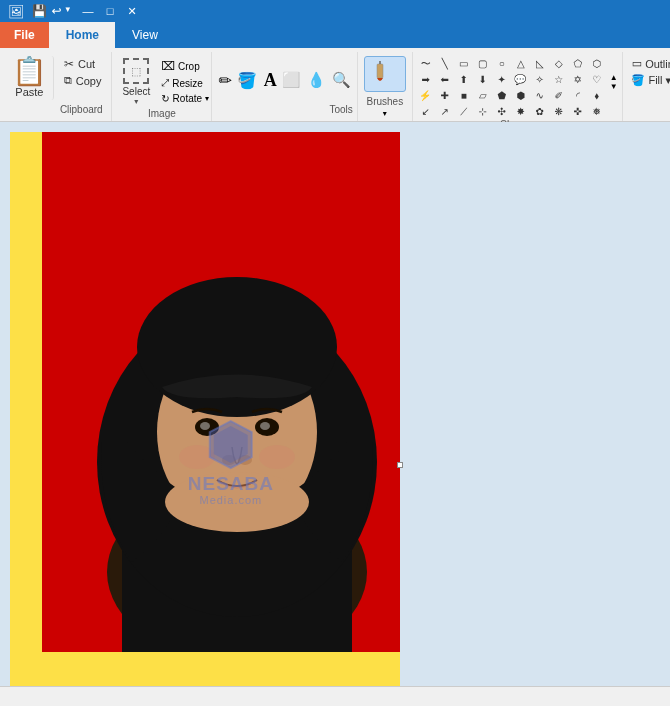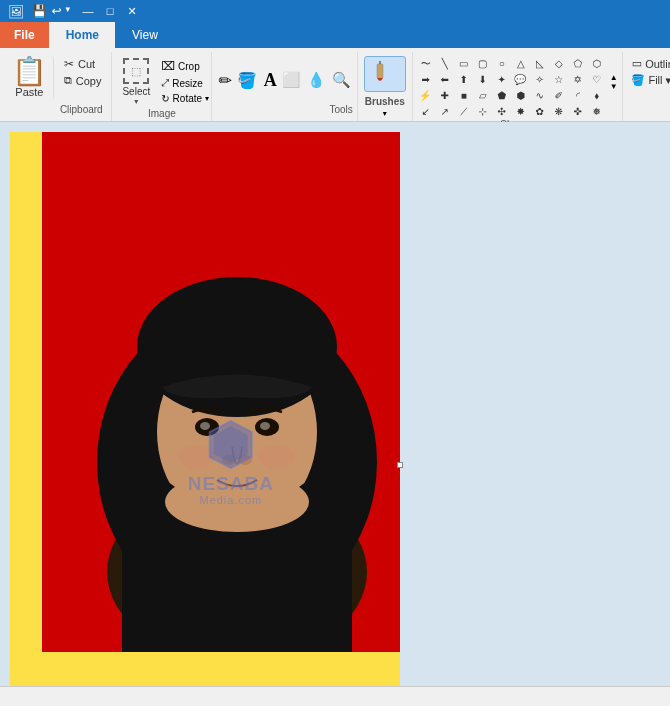--- a/index.html
+++ b/index.html
@@ -344,21 +344,21 @@
   </div>
 
   <div style="display:flex; flex-direction:column; border-right: 1px solid #ddd; padding: 4px 6px; align-items:center;">
     <div class="brushes-btn">
       <svg width="26" height="26" viewBox="0 0 26 26">
         <rect x="5" y="3" width="6" height="14" rx="1" fill="#c8a060" stroke="#888" stroke-width="0.5"></rect>
         <path d="M5 17 Q8 23 11 17 Z" fill="#c04010"></path>
         <line x1="8" y1="3" x2="8" y2="0" stroke="#666" stroke-width="1.5"></line>
       </svg>
     </div>
-    <div class="ribbon-group-label" style="font-size:10px; color:#555; margin-top:4px;font-weight:bold;">Brushes</div>
+    <div class="ribbon-group-label" style="font-size:10px; color:#555; margin-top:4px;">Brushes</div>
     <span style="font-size:8px;">▾</span>
   </div>
 
   <div style="display:flex; flex-direction:column; border-right: 1px solid #ddd; padding: 4px 4px; flex:1;">
     <div style="display:flex; gap:2px; flex:1; align-items:flex-start;">
 
       <div class="shapes-grid">
         <div class="shape-icon">〜</div>
         <div class="shape-icon">╲</div>
         <div class="shape-icon">▭</div>

